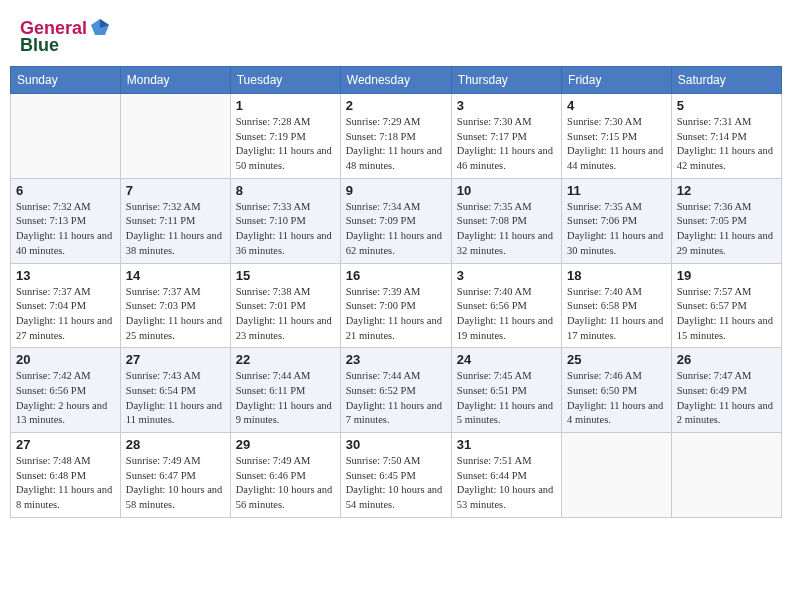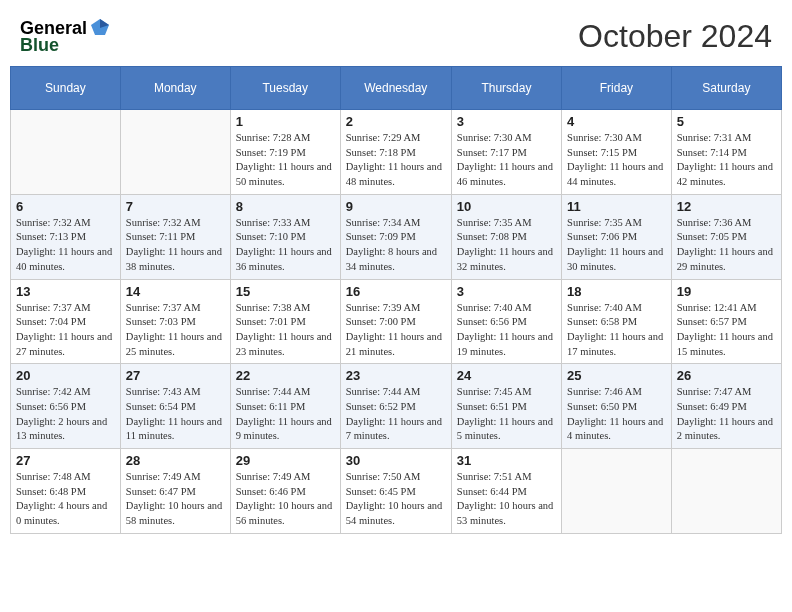--- a/index.html
+++ b/index.html
@@ -16,21 +16,21 @@
       align-items: flex-start;
       padding: 8px 10px 4px 10px;
     }
     .logo {
       display: flex;
       align-items: center;
     }
     .logo-text-general {
       font-size: 18px;
       font-weight: bold;
-      color: #000000;
+      color: #be185d;
     }
     .logo-text-blue {
       font-size: 18px;
       font-weight: bold;
       color: #14532d;
     }
     .title-area {
       text-align: right;
     }
     .month-title {
@@ -44,22 +44,22 @@
     }
     .calendar {
       width: 100%;
       border-collapse: collapse;
       margin-top: 6px;
       font-size: 11px;
     }
     .calendar th {
       background-color: #4a7abf;
       color: #fff;
-      text-align: center;
-      padding: 14px 6px;
+      text-align: left;
+      padding: 6px 6px;
       font-size: 12px;
       font-weight: normal;
       border: 1px solid #3a6aaf;
     }
     .calendar td {
       border: 1px solid #ccc;
       vertical-align: top;
       padding: 4px 5px;
       height: 80px;
       width: 113px;
@@ -94,21 +94,20 @@
         <span class="logo-text-general">General</span>
         <svg width="22" height="22" viewBox="0 0 22 22" style="margin-left:2px;margin-top:-2px;">
           <polygon points="11,2 20,8 16,18 6,18 2,8" fill="#4a90d9"></polygon>
           <polygon points="11,2 20,8 11,11" fill="#2a5a9f"></polygon>
         </svg>
       </div>
       <span class="logo-text-blue" style="margin-top:-4px;">Blue</span>
     </div>
   </div>
   <div class="title-area">
-    <div class="month-title">October 2024</div>
   </div>
 </div>
 
 <table class="calendar">
   <thead>
     <tr>
     <th>Sunday</th>
         <th>Monday</th>
         <th>Tuesday</th>
         <th>Wednesday</th>
@@ -150,21 +149,21 @@
         <td>
           <span class="day-number">7</span>
           <div class="day-info"><span>Sunrise: 7:32 AM</span><br><span>Sunset: 7:11 PM</span><br><span>Daylight: 11 hours and 38 minutes.</span></div>
         </td>
         <td>
           <span class="day-number">8</span>
           <div class="day-info"><span>Sunrise: 7:33 AM</span><br><span>Sunset: 7:10 PM</span><br><span>Daylight: 11 hours and 36 minutes.</span></div>
         </td>
         <td>
           <span class="day-number">9</span>
-          <div class="day-info"><span>Sunrise: 7:34 AM</span><br><span>Sunset: 7:09 PM</span><br><span>Daylight: 8 hours and 34 minutes.</span></div>
+          <div class="day-info"><span>Sunrise: 7:34 AM</span><br><span>Sunset: 7:09 PM</span><br><span>Daylight: 11 hours and 62 minutes.</span></div>
         </td>
         <td>
           <span class="day-number">10</span>
           <div class="day-info"><span>Sunrise: 7:35 AM</span><br><span>Sunset: 7:08 PM</span><br><span>Daylight: 11 hours and 32 minutes.</span></div>
         </td>
         <td>
           <span class="day-number">11</span>
           <div class="day-info"><span>Sunrise: 7:35 AM</span><br><span>Sunset: 7:06 PM</span><br><span>Daylight: 11 hours and 30 minutes.</span></div>
         </td>
         <td>
@@ -192,21 +191,21 @@
         <td>
           <span class="day-number">3</span>
           <div class="day-info"><span>Sunrise: 7:40 AM</span><br><span>Sunset: 6:56 PM</span><br><span>Daylight: 11 hours and 19 minutes.</span></div>
         </td>
         <td>
           <span class="day-number">18</span>
           <div class="day-info"><span>Sunrise: 7:40 AM</span><br><span>Sunset: 6:58 PM</span><br><span>Daylight: 11 hours and 17 minutes.</span></div>
         </td>
         <td>
           <span class="day-number">19</span>
-          <div class="day-info"><span>Sunrise: 12:41 AM</span><br><span>Sunset: 6:57 PM</span><br><span>Daylight: 11 hours and 15 minutes.</span></div>
+          <div class="day-info"><span>Sunrise: 7:57 AM</span><br><span>Sunset: 6:57 PM</span><br><span>Daylight: 11 hours and 15 minutes.</span></div>
         </td>
       </tr>
       <tr class="alt-row">
         <td>
           <span class="day-number">20</span>
           <div class="day-info"><span>Sunrise: 7:42 AM</span><br><span>Sunset: 6:56 PM</span><br><span>Daylight: 2 hours and 13 minutes.</span></div>
         </td>
         <td>
           <span class="day-number">27</span>
           <div class="day-info"><span>Sunrise: 7:43 AM</span><br><span>Sunset: 6:54 PM</span><br><span>Daylight: 11 hours and 11 minutes.</span></div>
@@ -228,21 +227,21 @@
           <div class="day-info"><span>Sunrise: 7:46 AM</span><br><span>Sunset: 6:50 PM</span><br><span>Daylight: 11 hours and 4 minutes.</span></div>
         </td>
         <td>
           <span class="day-number">26</span>
           <div class="day-info"><span>Sunrise: 7:47 AM</span><br><span>Sunset: 6:49 PM</span><br><span>Daylight: 11 hours and 2 minutes.</span></div>
         </td>
       </tr>
       <tr>
         <td>
           <span class="day-number">27</span>
-          <div class="day-info"><span>Sunrise: 7:48 AM</span><br><span>Sunset: 6:48 PM</span><br><span>Daylight: 4 hours and 0 minutes.</span></div>
+          <div class="day-info"><span>Sunrise: 7:48 AM</span><br><span>Sunset: 6:48 PM</span><br><span>Daylight: 11 hours and 8 minutes.</span></div>
         </td>
         <td>
           <span class="day-number">28</span>
           <div class="day-info"><span>Sunrise: 7:49 AM</span><br><span>Sunset: 6:47 PM</span><br><span>Daylight: 10 hours and 58 minutes.</span></div>
         </td>
         <td>
           <span class="day-number">29</span>
           <div class="day-info"><span>Sunrise: 7:49 AM</span><br><span>Sunset: 6:46 PM</span><br><span>Daylight: 10 hours and 56 minutes.</span></div>
         </td>
         <td>

